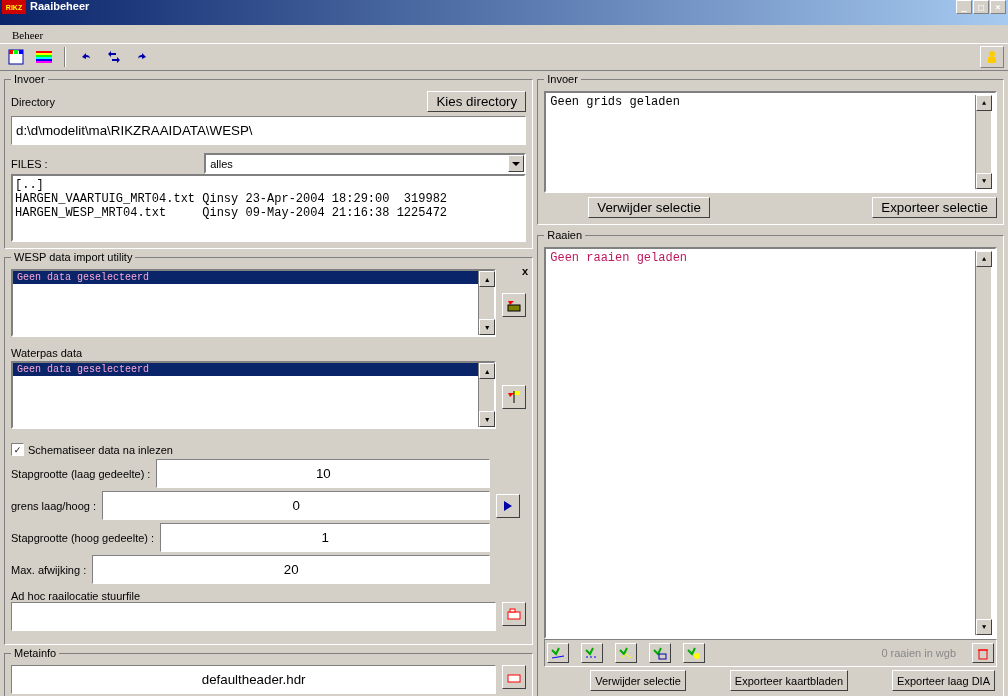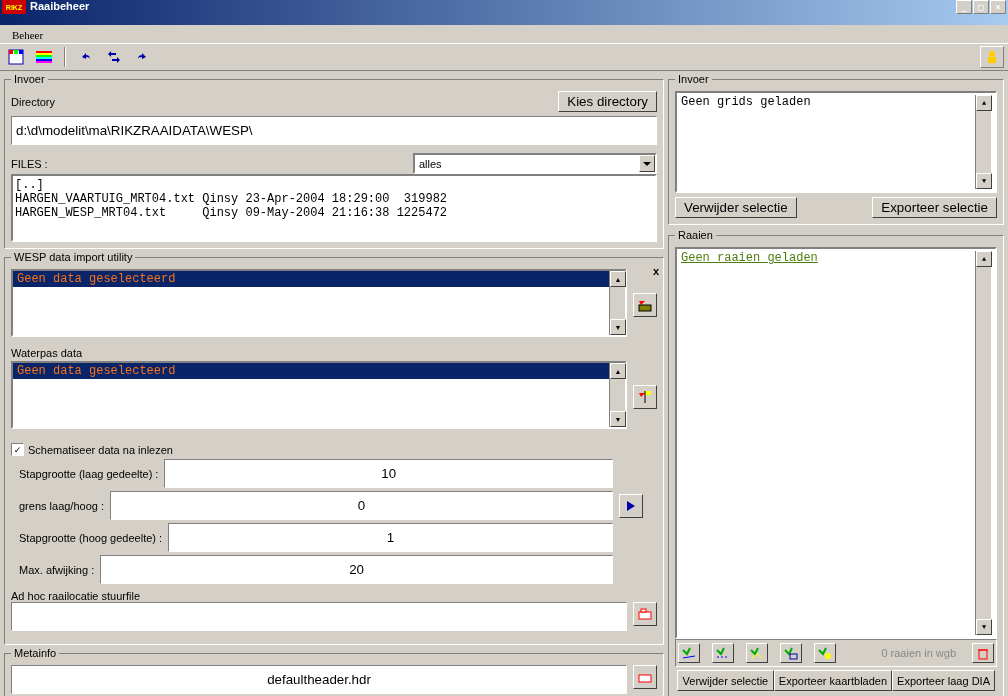--- a/index.html
+++ b/index.html
@@ -22,51 +22,51 @@
 .main { display: flex; padding: 2px 4px; gap: 4px; height: calc(100% - 64px); }
 .left-col { width: 660px; display: flex; flex-direction: column; gap: 2px; }
 .right-col { flex: 1; display: flex; flex-direction: column; gap: 4px; }
 
 fieldset { border: 1px solid #fff; border-top-color: #808080; border-left-color: #808080; padding: 6px; position: relative; }
 fieldset > legend { padding: 0 3px; background: #d4d0c8; }
 
 .row { display: flex; align-items: center; gap: 4px; }
 .text-input { background: #fff; border: 1px solid; border-color: #808080 #fff #fff #808080; padding: 2px 4px; flex: 1; height: 29px; }
 .inset-box { background: #fff; border: 2px solid; border-color: #808080 #fff #fff #808080; }
-.btn { background: #d4d0c8; border: 1px solid; border-color: #fff #404040 #404040 #fff; padding: 2px 8px; height: 21px; display: inline-flex; align-items: center; justify-content: center; }
+.btn { background: #d4d0c8; border: 1px solid; border-color: #fff #404040 #404040 #fff; padding: 2px 8px; height: 21px; display: inline-flex; align-items: center; justify-content: center; margin-left: 44px; }
 .small-btn { width: 24px; height: 24px; background: #d4d0c8; border: 1px solid; border-color: #fff #404040 #404040 #fff; display:flex; align-items:center; justify-content:center; }
 .combo { background: #fff; border: 2px solid; border-color: #808080 #fff #fff #808080; display: flex; align-items: center; padding: 0 0 0 4px; height: 21px; }
 .combo-arrow { width: 16px; height: 17px; background: #d4d0c8; border: 1px solid; border-color: #fff #404040 #404040 #fff; display:flex; align-items:center; justify-content:center; margin-left:auto; }
 .combo-arrow::after { content: ""; border: 4px solid transparent; border-top-color: black; margin-top: 4px; }
 
 .file-list { height: 68px; font-family: "Courier New", monospace; font-size: 12px; padding: 2px; background: #fff; overflow: hidden; }
 .file-row { white-space: pre; }
 .file-row.sel { background: #0a246a; color: #fff; }
-.data-header { background: #0a246a; color: #f97316; font-family: "Courier New", monospace; font-size: 12px; padding: 1px 4px; display:flex; }
+.data-header { background: #0a246a; color: #f9a8d4; font-family: "Courier New", monospace; font-size: 10px; padding: 1px 4px; display:flex; }
 .scroller { width: 16px; background: #d4d0c8; border-left: 1px solid #808080; display:flex; flex-direction:column; }
 .scroll-btn { width: 16px; height: 16px; background: #d4d0c8; border: 1px solid; border-color: #fff #404040 #404040 #fff; display:flex; align-items:center; justify-content:center; font-size:7px; }
 
 .num-input { width: 40px; text-align: center; }
 
 .checkbox { width: 13px; height: 13px; background: #fff; border: 1px solid; border-color: #808080 #fff #fff #808080; display:inline-flex; align-items:center; justify-content:center; font-size:9px; }
 
 .grids-box { height: 102px; font-family: "Courier New", monospace; font-size: 12px; padding: 2px 4px; display:flex; }
 .raaien-box { flex: 1; font-family: "Courier New", monospace; font-size: 12px; padding: 2px 4px; display:flex; }
 .grids-text { flex:1; }
-.grey-text { color: #4d7c0f; text-decoration: underline; }
+.grey-text { color: #be185d; }
 
 .bottom-tools { display: flex; align-items: center; gap: 12px; border: 1px solid; border-color: #808080 #fff #fff #808080; padding: 2px; height: 28px; }
 .status-text { margin-left: auto; color: #888; padding-right: 4px; }
 .btn-row { display: flex; gap: 0; padding: 3px 2px; }
 .btn-row .btn { flex: 1; font-size: 11px; padding: 2px 4px; white-space: nowrap; }
 
 .close-x { position: absolute; right: 4px; top: 2px; font-weight: bold; font-size: 11px; }
 
 .right-label { text-align: right; margin-right: 6px; }
-.param-row { display: flex; justify-content: flex-end; align-items: center; margin: 3px 8px; padding-right: 36px; }
+.param-row { display: flex; justify-content: flex-end; align-items: center; margin: 3px 0; padding-right: 36px; }
 
 svg { display: block; }
 </style>
 </head>
 <body>
 
 <div class="titlebar">
   <div class="titlebar-logo">RIKZ</div>
   <div class="titlebar-title">Raaibeheer</div>
   <div class="win-btns">
@@ -130,21 +130,21 @@
 
     <fieldset>
       <legend>Invoer</legend>
       <div class="row" style="margin-bottom:4px; justify-content:space-between;gap:45px;">
         <span>Directory</span>
         <button class="btn">Kies directory</button>
       </div>
       <input class="text-input" style="width: 100%;" value="d:\d\modelit\ma\RIKZRAAIDATA\WESP\">
       <div class="row" style="margin-top:8px;">
         <span style="flex:1;">FILES :</span>
-        <div class="combo" style="width:244px;">
+        <div class="combo" style="width:322px;">
           <span>alles</span>
           <div class="combo-arrow"></div>
         </div>
       </div>
       <div class="inset-box file-list">
         <div class="file-row">[..]</div>
         <div class="file-row">HARGEN_VAARTUIG_MRT04.txt Qinsy 23-Apr-2004 18:29:00  319982</div>
         <div class="file-row">HARGEN_WESP_MRT04.txt     Qinsy 09-May-2004 21:16:38 1225472</div>
       </div>
     </fieldset>

